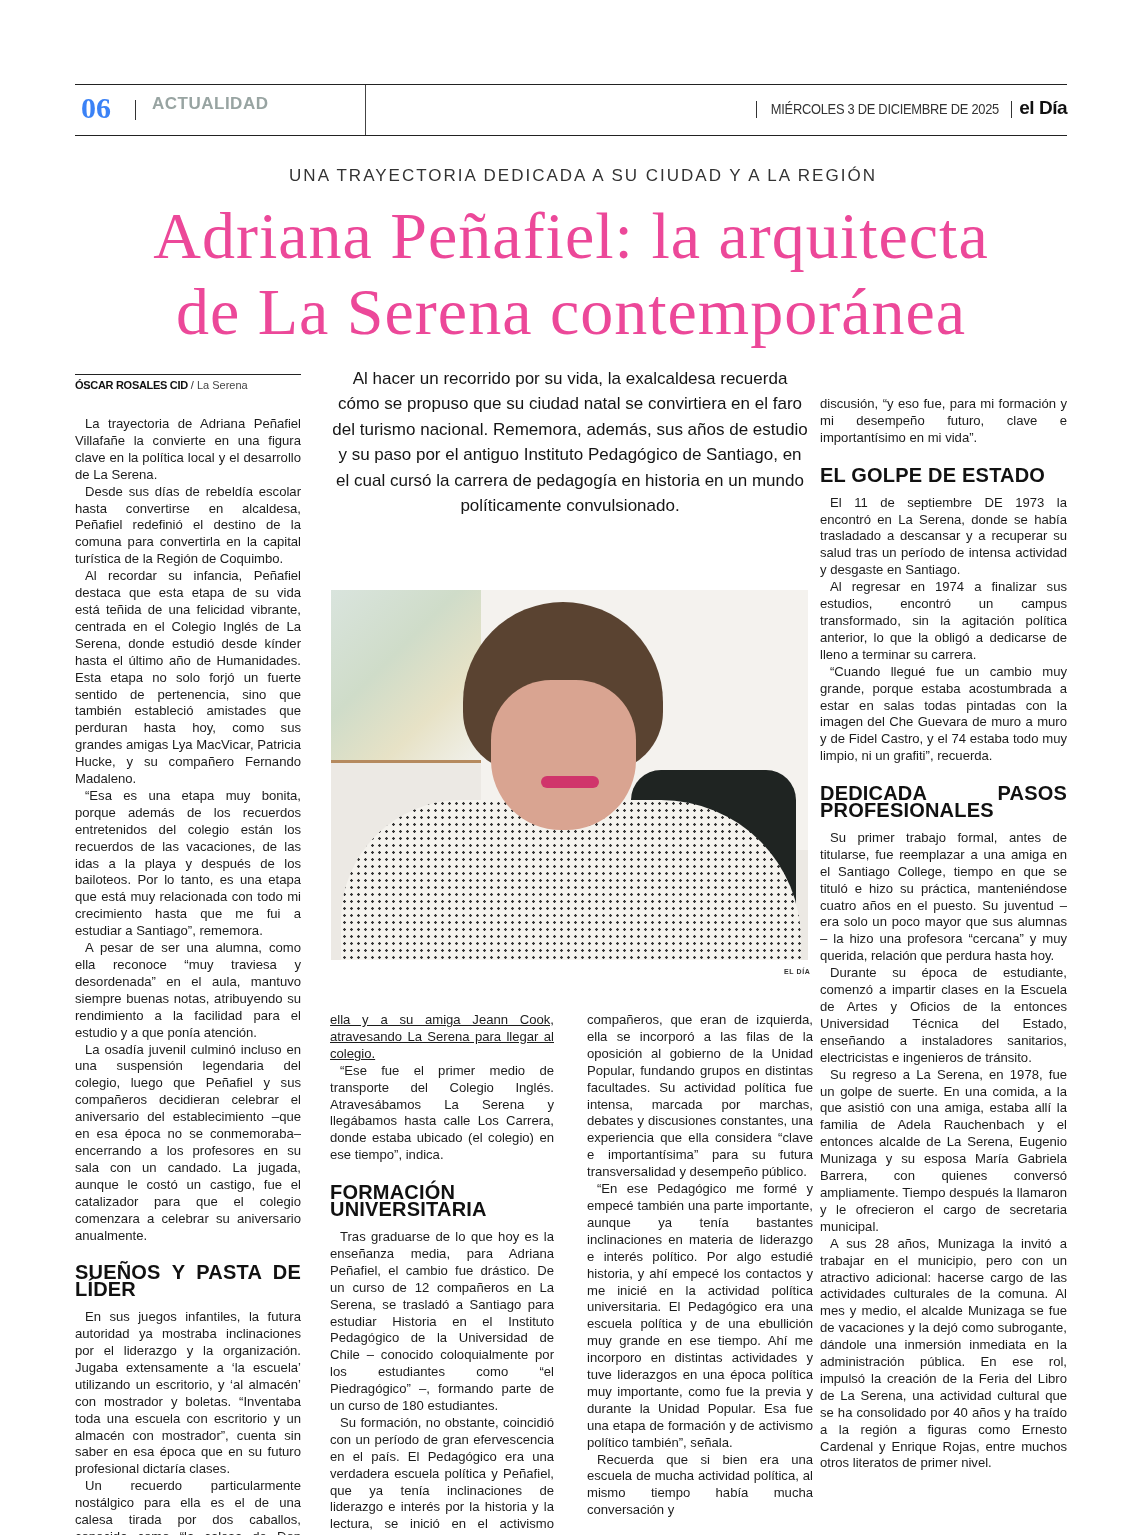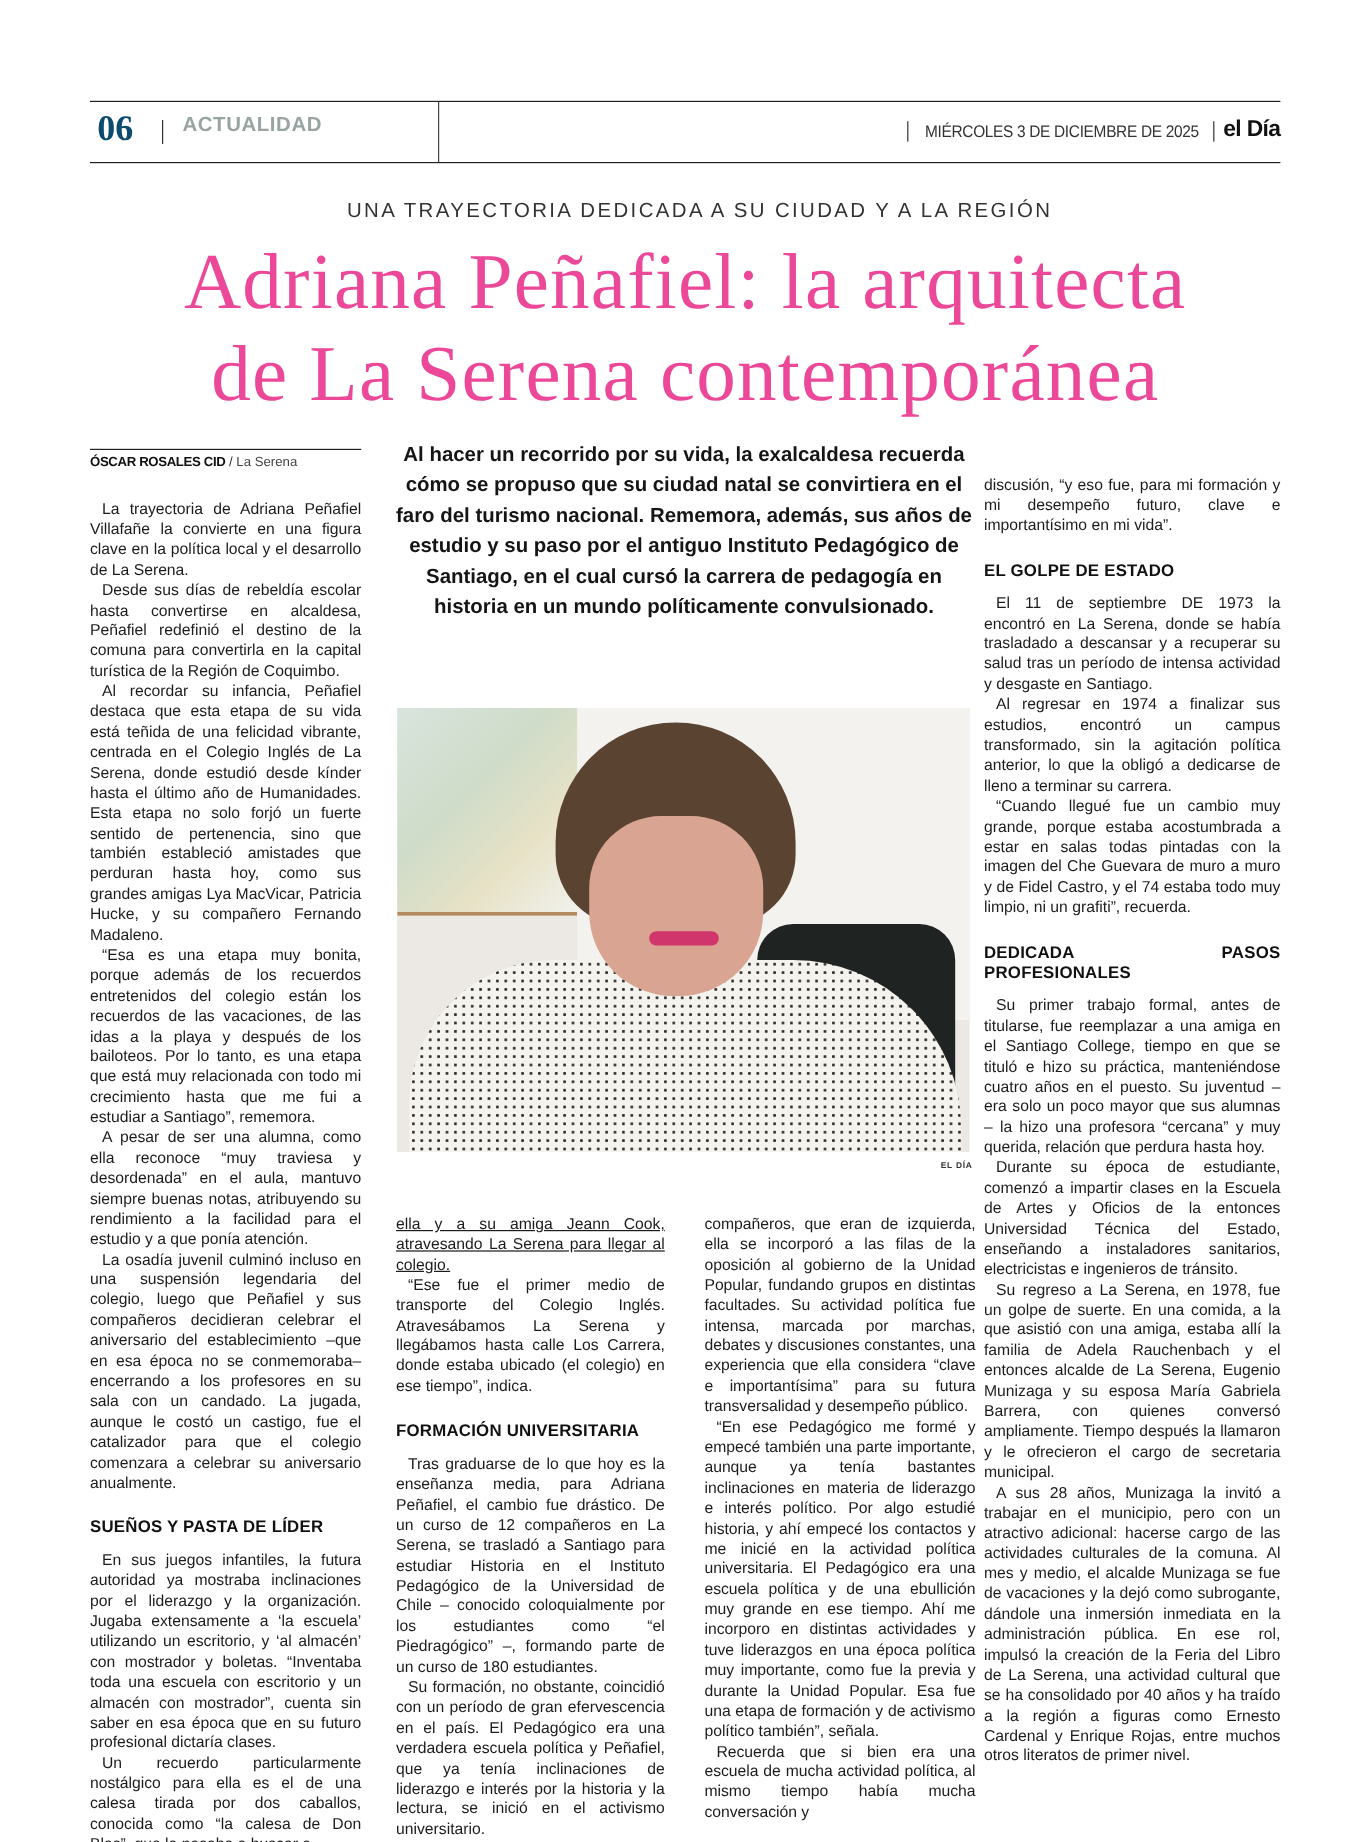--- a/index.html
+++ b/index.html
@@ -1,42 +1,42 @@
 <!DOCTYPE html>
 <html><head>
 <meta charset="utf-8">
 <style>
   html, body { margin: 0; padding: 0; background: #ffffff; }
   body { width: 1142px; height: 1535px; position: relative; overflow: hidden; color: #1a1a1a; font-family: "Liberation Sans", sans-serif; }
 
   .masthead { position: absolute; left: 75px; top: 84px; width: 992px; height: 50px; border-top: 1.5px solid #222; border-bottom: 1.5px solid #222; }
   .masthead .divider-v { position: absolute; left: 290px; top: 0; bottom: 0; width: 1px; background: #444; }
-  .page-num { position: absolute; left: 6px; top: 6px; font-family: "Liberation Serif", serif; font-size: 30px; font-weight: bold; color: #0c4a6e; }
+  .page-num { position: absolute; left: 6px; top: 6px; font-family: "Liberation Serif", serif; font-size: 30px; font-weight: bold; color: #3b82f6; }
   .sep-bar { position: absolute; width: 1px; background: #333; }
   .section-name { position: absolute; left: 77px; top: 9px; font-family: "Liberation Sans", sans-serif; font-size: 17px; font-weight: 900; color: #98a4a2; letter-spacing: 0.5px; }
   .date-text { position: absolute; right: 68px; top: 16px; font-size: 14px; color: #333; letter-spacing: -0.3px; font-stretch: condensed; transform: scaleX(0.92); transform-origin: right; }
   .brand { position: absolute; right: 0; top: 12px; font-size: 19px; font-weight: bold; color: #111; letter-spacing: -0.5px; }
 
   .kicker { position: absolute; left: 0; width: 1142px; top: 166px; text-align: center; font-size: 17px; letter-spacing: 2px; color: #333; padding-left: 12px; }
   .headline { position: absolute; left: 0; width: 1142px; top: 198px; text-align: center; font-family: "Liberation Serif", serif; font-size: 66px; line-height: 76px; color: #ec4899; letter-spacing: 1px; }
 
   .byline { position: absolute; left: 75px; top: 374px; width: 226px; border-top: 1px solid #222; padding-top: 4px; font-size: 11px; }
   .byline .author { font-weight: bold; color: #111; letter-spacing: -0.3px; }
   .byline .slash { display: inline-block; margin: 0 3px; color: #333; }
   .byline .place { color: #444; }
 
   .col { position: absolute; font-size: 13.1px; line-height: 16.9px; color: #1c1c1c; text-align: justify; }
   .col p { margin: 0; text-indent: 10px; }
-  .col h3 { margin: 20px 0 11px 0; font-size: 14px; font-weight: bold; letter-spacing: 0.2px; color: #111; text-indent: 0; }
+  .col h3 { margin: 20px 0 11px 0; font-size: 20px; font-weight: bold; letter-spacing: 0.2px; color: #111; text-indent: 0; }
   .col1 { left: 75px; top: 416px; width: 226px; }
   .col2 { left: 330px; top: 1012px; width: 224px; }
   .col3 { left: 587px; top: 1012px; width: 226px; }
   .col4 { left: 820px; top: 368px; width: 247px; margin-top: 28px; }
 
-  .lead { position: absolute; left: 330px; top: 366px; width: 480px; text-align: center; font-size: 17px; line-height: 25.4px; font-weight: bold; color: #151515; }
+  .lead { position: absolute; left: 330px; top: 366px; width: 480px; text-align: center; font-size: 17px; line-height: 25.4px; font-weight: normal; color: #151515; }
 
   .photo { position: absolute; left: 331px; top: 590px; width: 477px; height: 370px; overflow: hidden; background: #ece9e4; }
   .photo .map { position: absolute; left: 0; top: 0; width: 150px; height: 170px; background: linear-gradient(135deg, #d9e4dd 0%, #cfdcc9 40%, #e7e2c6 70%, #f1f1ec 100%); border-bottom: 3px solid #b58a5e; }
   .photo .wall { position: absolute; left: 150px; top: 0; right: 0; height: 260px; background: #f4f2ee; }
   .photo .chair { position: absolute; left: 300px; top: 180px; width: 165px; height: 190px; background: #1f2422; border-radius: 30px 30px 0 0; }
   .photo .body { position: absolute; left: 10px; top: 210px; width: 460px; height: 180px; background: radial-gradient(circle, #333 1px, transparent 1.5px) 0 0/7px 7px, #f5f3ee; border-radius: 120px 140px 0 0; }
   .photo .hair { position: absolute; left: 132px; top: 12px; width: 200px; height: 170px; background: #5a4331; border-radius: 100px 100px 60px 60px; }
   .photo .face { position: absolute; left: 160px; top: 90px; width: 145px; height: 150px; background: #d9a491; border-radius: 60px 60px 70px 70px; }
   .photo .lips { position: absolute; left: 210px; top: 186px; width: 58px; height: 12px; background: #d0356b; border-radius: 8px; }
 

